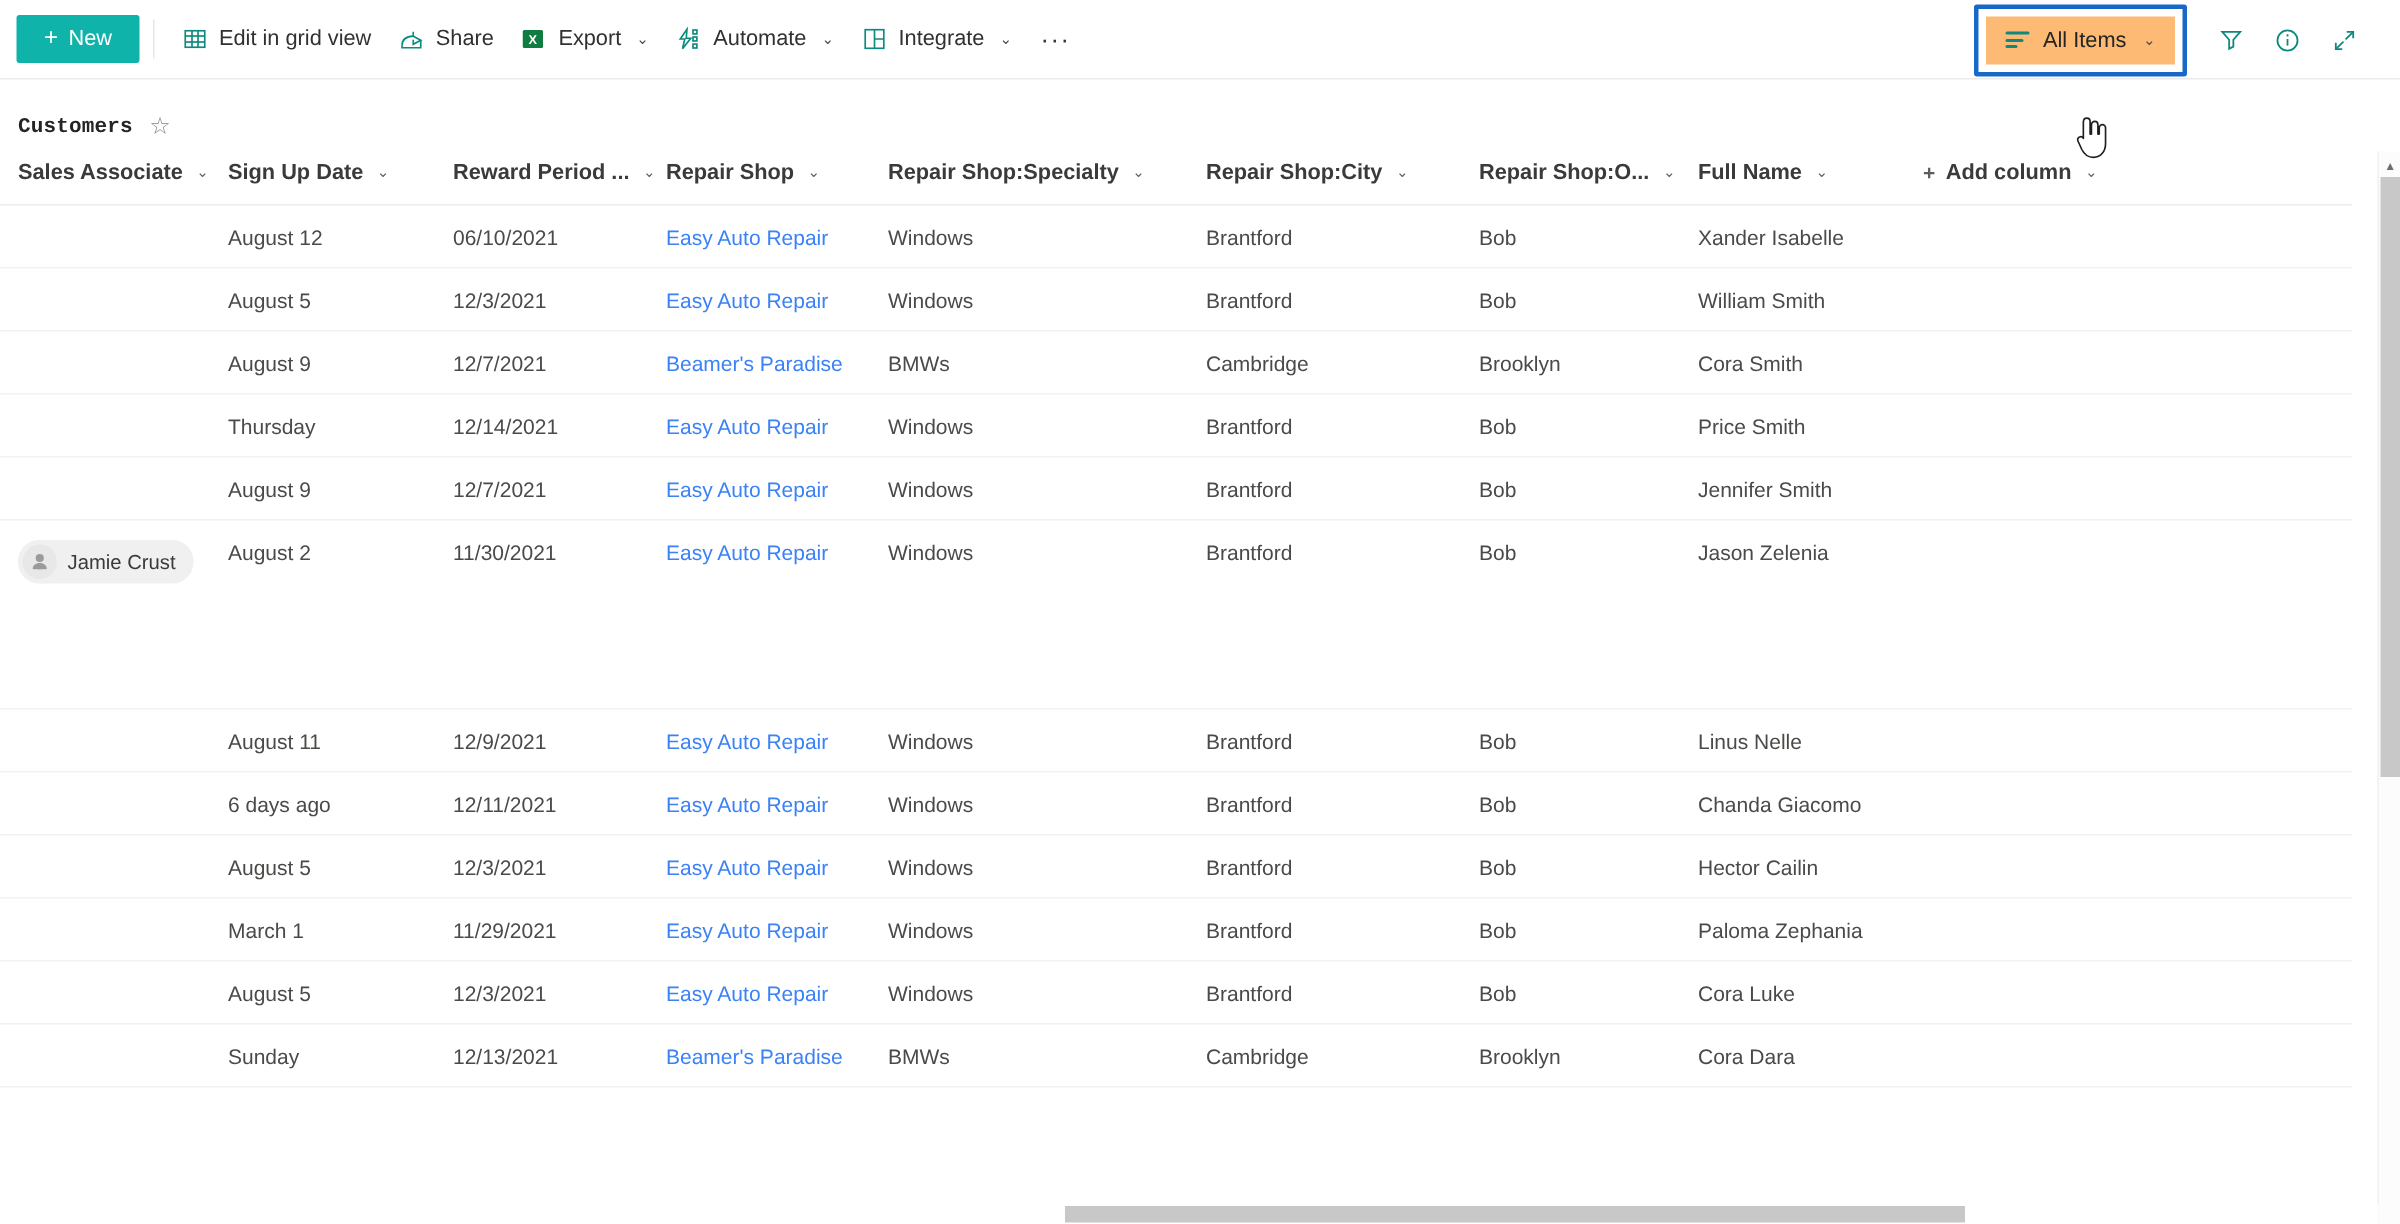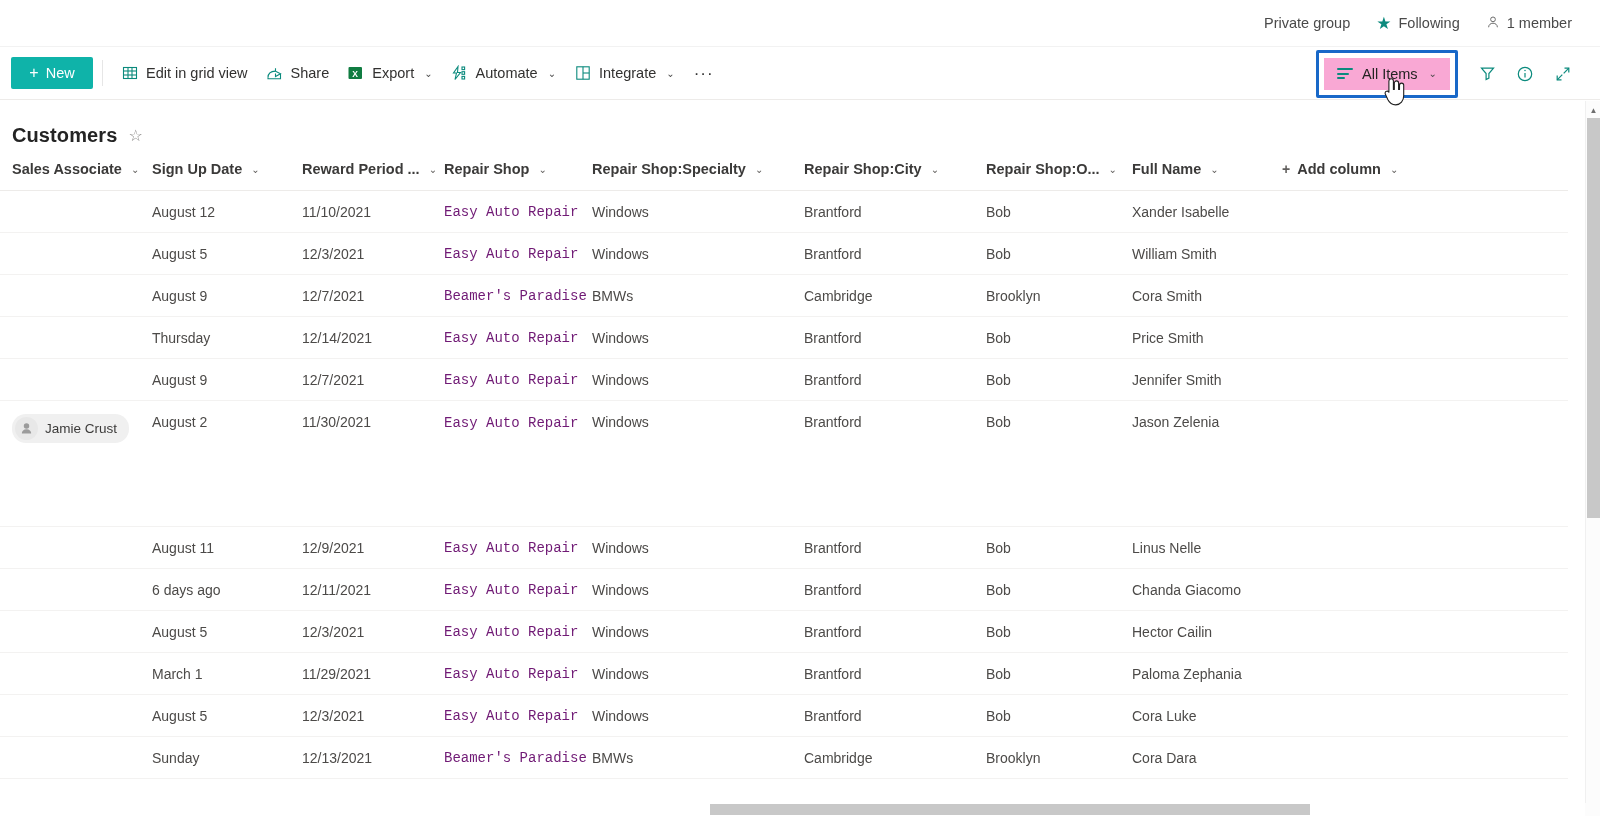--- a/index.html
+++ b/index.html
@@ -69,21 +69,21 @@
   }
   .viewbox-wrap {
     position: relative;
     padding: 5px;
     border: 3px solid #1868c8;
     border-radius: 2px;
     margin-right: 10px;
   }
   .viewbox {
     display: flex; align-items: center; gap: 9px;
-    background: #f9a8d4;
+    background: #fdba74;
     height: 32px; padding: 0 13px;
     font-size: 14.5px; color:#252423;
     cursor: pointer;
   }
   .lines-icon { display:flex; flex-direction:column; gap:2.5px; width:16px; }
   .lines-icon i { display:block; height:2px; background:#0b8a7d; border-radius:1px; }
   .lines-icon i:nth-child(1){ width:16px; }
   .lines-icon i:nth-child(2){ width:12px; }
   .lines-icon i:nth-child(3){ width:8px; }
   .icon-btn {
@@ -99,21 +99,21 @@
     width: 26px; height: 30px;
     pointer-events: none;
     z-index: 40;
   }
 
   
   .list-head {
     padding: 24px 0 14px 12px;
     display: flex; align-items: center; gap: 11px;
   }
-  .list-title { font-size: 20px; font-weight: 600; color:#242424; letter-spacing:.1px; }
+  .list-title { font-size: 14px; font-weight: 600; color:#242424; letter-spacing:.1px;font-family:Liberation Mono, monospace; }
   .fav-star { font-size: 16px; color:#8a8886; cursor:pointer; line-height:1; }
 
   
   .grid-region {
     position: relative;
     width: 1600px;
     height: 630px;
     overflow: hidden;
   }
   table.list { border-collapse: collapse; table-layout: fixed; width: 1568px; }
@@ -130,21 +130,21 @@
   table.list td {
     font-size: 14px; color: #4c4a48;
     height: 42px;
     padding: 0;
     border-bottom: 1px solid #f3f2f1;
     vertical-align: middle;
     white-space: nowrap;
     overflow: hidden;
   }
   tr.tall td { height: 126px; vertical-align: top; padding-top: 13px; }
-  .link { color: #701a75; cursor: pointer; font-family: Liberation Mono, monospace; }
+  .link { color: #3b82f6; cursor: pointer; }
   .addcol { color:#3b3a39; display:flex; align-items:center; gap:6px; }
   .addcol .pl { font-size:14px; color:#605e5c; }
 
   
   .person-chip {
     display: inline-flex; align-items: center; gap: 7px;
     background: #f0f0f0; border-radius: 14px;
     padding: 3px 12px 3px 3px;
     font-size: 13.5px; color:#3b3a39;
     cursor: pointer;
@@ -207,38 +207,20 @@
   .corner-box {
     position:absolute; right:0; bottom:0; width:15px; height:13px;
     background:#fcfcfc; z-index:31;
   }
 </style>
 </head>
 <body>
 
 <div class="page">
 
-  <div class="topbar">
-    <div class="topbar-item">
-      <span>Private group</span>
-    </div>
-    <div class="topbar-item">
-      <span class="star-glyph">★</span>
-      <span>Following</span>
-    </div>
-    <div class="topbar-item">
-      <span class="person-glyph">
-        <svg width="14" height="14" viewBox="0 0 16 16" fill="none" stroke="#666" stroke-width="1.1">
-          <circle cx="8" cy="5" r="2.7"></circle>
-            <path d="M3 14c0-2.8 2.2-4.6 5-4.6s5 1.8 5 4.6"></path>
-        </svg>
-      </span>
-      <span>1 member</span>
-    </div>
-  </div>
 
   <div class="cmdbar">
 
     <button class="btn-new">
       <span class="plus">+</span>
       <span>New</span>
     </button>
 
     <div class="cmd-sep"></div>
 
@@ -409,21 +391,21 @@
               <span>Add column</span>
               <span class="chev">⌄</span>
             </div>
           </th>
         </tr>
       </thead>
       <tbody>
           <tr class="row">
             <td class="c1"><span></span></td>
             <td class="c2"><span>August 12</span></td>
-            <td class="c3"><span>11/10/2021</span></td>
+            <td class="c3"><span>06/10/2021</span></td>
             <td class="c4"><span class="link">Easy Auto Repair</span></td>
             <td class="c5"><span>Windows</span></td>
             <td class="c6"><span>Brantford</span></td>
             <td class="c7"><span>Bob</span></td>
             <td class="c8"><span>Xander Isabelle</span></td>
             <td class="c9"></td>
           </tr>
           <tr class="row">
             <td class="c1"><span></span></td>
             <td class="c2"><span>August 5</span></td>

